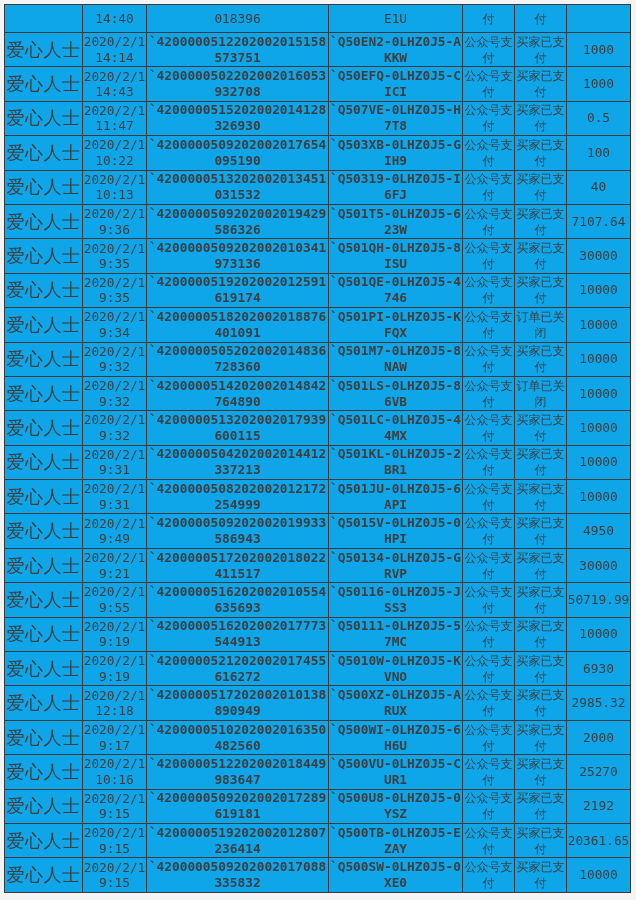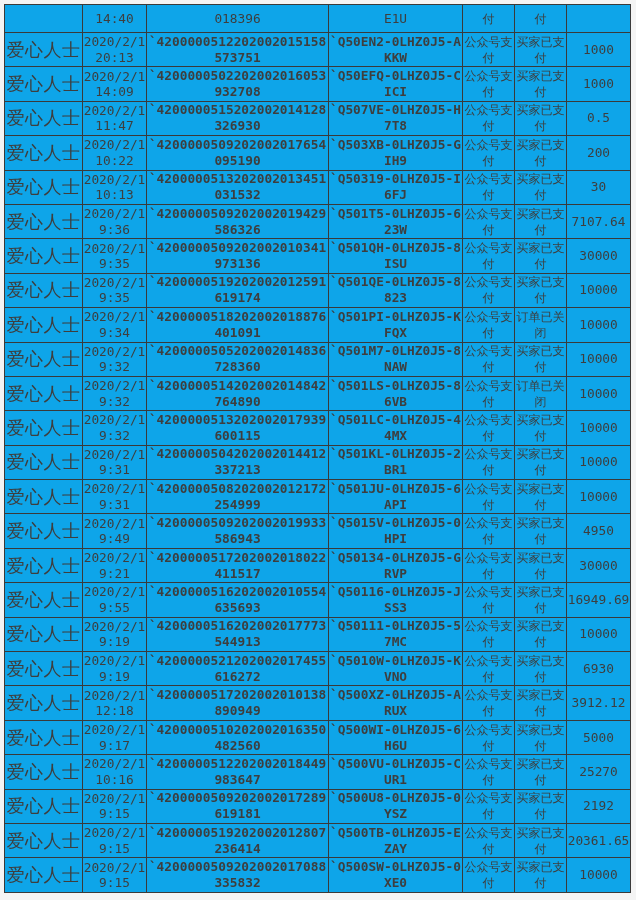--- a/index.html
+++ b/index.html
@@ -88,33 +88,33 @@
         <td class="num"><span>018396</span></td>
         <td class="num"><span>E1U</span></td>
         <td class="cjk-wrap"><span>付</span></td>
         <td class="cjk-wrap"><span>付</span></td>
         <td class="num"></td>
       </tr>
     <tr class="row">
     <td class="cjk"><span>爱心人士</span></td>
     <td>
       <div class="num dt-line">2020/2/1</div>
-      <div class="num dt-line">20:13</div>
+      <div class="num dt-line">14:14</div>
     </td>
     <td class="num breakall"><span>`4200000512202002015158573751</span></td>
     <td class="num breakall"><span>`Q50EN2-0LHZ0J5-AKKW</span></td>
     <td class="cjk-wrap"><span>公众号支付</span></td>
     <td class="cjk-wrap"><span>买家已支付</span></td>
     <td class="num"><span>1000</span></td>
   </tr>
         <tr class="row">
     <td class="cjk"><span>爱心人士</span></td>
     <td>
       <div class="num dt-line">2020/2/1</div>
-      <div class="num dt-line">14:09</div>
+      <div class="num dt-line">14:43</div>
     </td>
     <td class="num breakall"><span>`4200000502202002016053932708</span></td>
     <td class="num breakall"><span>`Q50EFQ-0LHZ0J5-CICI</span></td>
     <td class="cjk-wrap"><span>公众号支付</span></td>
     <td class="cjk-wrap"><span>买家已支付</span></td>
     <td class="num"><span>1000</span></td>
   </tr>
         <tr class="row">
     <td class="cjk"><span>爱心人士</span></td>
     <td>
@@ -130,33 +130,33 @@
         <tr class="row">
     <td class="cjk"><span>爱心人士</span></td>
     <td>
       <div class="num dt-line">2020/2/1</div>
       <div class="num dt-line">10:22</div>
     </td>
     <td class="num breakall"><span>`4200000509202002017654095190</span></td>
     <td class="num breakall"><span>`Q503XB-0LHZ0J5-GIH9</span></td>
     <td class="cjk-wrap"><span>公众号支付</span></td>
     <td class="cjk-wrap"><span>买家已支付</span></td>
-    <td class="num"><span>200</span></td>
+    <td class="num"><span>100</span></td>
   </tr>
         <tr class="row">
     <td class="cjk"><span>爱心人士</span></td>
     <td>
       <div class="num dt-line">2020/2/1</div>
       <div class="num dt-line">10:13</div>
     </td>
     <td class="num breakall"><span>`4200000513202002013451031532</span></td>
     <td class="num breakall"><span>`Q50319-0LHZ0J5-I6FJ</span></td>
     <td class="cjk-wrap"><span>公众号支付</span></td>
     <td class="cjk-wrap"><span>买家已支付</span></td>
-    <td class="num"><span>30</span></td>
+    <td class="num"><span>40</span></td>
   </tr>
         <tr class="row">
     <td class="cjk"><span>爱心人士</span></td>
     <td>
       <div class="num dt-line">2020/2/1</div>
       <div class="num dt-line">9:36</div>
     </td>
     <td class="num breakall"><span>`4200000509202002019429586326</span></td>
     <td class="num breakall"><span>`Q501T5-0LHZ0J5-623W</span></td>
     <td class="cjk-wrap"><span>公众号支付</span></td>
@@ -175,21 +175,21 @@
     <td class="cjk-wrap"><span>买家已支付</span></td>
     <td class="num"><span>30000</span></td>
   </tr>
         <tr class="row">
     <td class="cjk"><span>爱心人士</span></td>
     <td>
       <div class="num dt-line">2020/2/1</div>
       <div class="num dt-line">9:35</div>
     </td>
     <td class="num breakall"><span>`4200000519202002012591619174</span></td>
-    <td class="num breakall"><span>`Q501QE-0LHZ0J5-8823</span></td>
+    <td class="num breakall"><span>`Q501QE-0LHZ0J5-4746</span></td>
     <td class="cjk-wrap"><span>公众号支付</span></td>
     <td class="cjk-wrap"><span>买家已支付</span></td>
     <td class="num"><span>10000</span></td>
   </tr>
         <tr class="row">
     <td class="cjk"><span>爱心人士</span></td>
     <td>
       <div class="num dt-line">2020/2/1</div>
       <div class="num dt-line">9:34</div>
     </td>
@@ -286,21 +286,21 @@
         <tr class="row">
     <td class="cjk"><span>爱心人士</span></td>
     <td>
       <div class="num dt-line">2020/2/1</div>
       <div class="num dt-line">9:55</div>
     </td>
     <td class="num breakall"><span>`4200000516202002010554635693</span></td>
     <td class="num breakall"><span>`Q50116-0LHZ0J5-JSS3</span></td>
     <td class="cjk-wrap"><span>公众号支付</span></td>
     <td class="cjk-wrap"><span>买家已支付</span></td>
-    <td class="num"><span>16949.69</span></td>
+    <td class="num"><span>50719.99</span></td>
   </tr>
         <tr class="row">
     <td class="cjk"><span>爱心人士</span></td>
     <td>
       <div class="num dt-line">2020/2/1</div>
       <div class="num dt-line">9:19</div>
     </td>
     <td class="num breakall"><span>`4200000516202002017773544913</span></td>
     <td class="num breakall"><span>`Q50111-0LHZ0J5-57MC</span></td>
     <td class="cjk-wrap"><span>公众号支付</span></td>
@@ -322,33 +322,33 @@
         <tr class="row">
     <td class="cjk"><span>爱心人士</span></td>
     <td>
       <div class="num dt-line">2020/2/1</div>
       <div class="num dt-line">12:18</div>
     </td>
     <td class="num breakall"><span>`4200000517202002010138890949</span></td>
     <td class="num breakall"><span>`Q500XZ-0LHZ0J5-ARUX</span></td>
     <td class="cjk-wrap"><span>公众号支付</span></td>
     <td class="cjk-wrap"><span>买家已支付</span></td>
-    <td class="num"><span>3912.12</span></td>
+    <td class="num"><span>2985.32</span></td>
   </tr>
         <tr class="row">
     <td class="cjk"><span>爱心人士</span></td>
     <td>
       <div class="num dt-line">2020/2/1</div>
       <div class="num dt-line">9:17</div>
     </td>
     <td class="num breakall"><span>`4200000510202002016350482560</span></td>
     <td class="num breakall"><span>`Q500WI-0LHZ0J5-6H6U</span></td>
     <td class="cjk-wrap"><span>公众号支付</span></td>
     <td class="cjk-wrap"><span>买家已支付</span></td>
-    <td class="num"><span>5000</span></td>
+    <td class="num"><span>2000</span></td>
   </tr>
         <tr class="row">
     <td class="cjk"><span>爱心人士</span></td>
     <td>
       <div class="num dt-line">2020/2/1</div>
       <div class="num dt-line">10:16</div>
     </td>
     <td class="num breakall"><span>`4200000512202002018449983647</span></td>
     <td class="num breakall"><span>`Q500VU-0LHZ0J5-CUR1</span></td>
     <td class="cjk-wrap"><span>公众号支付</span></td>

